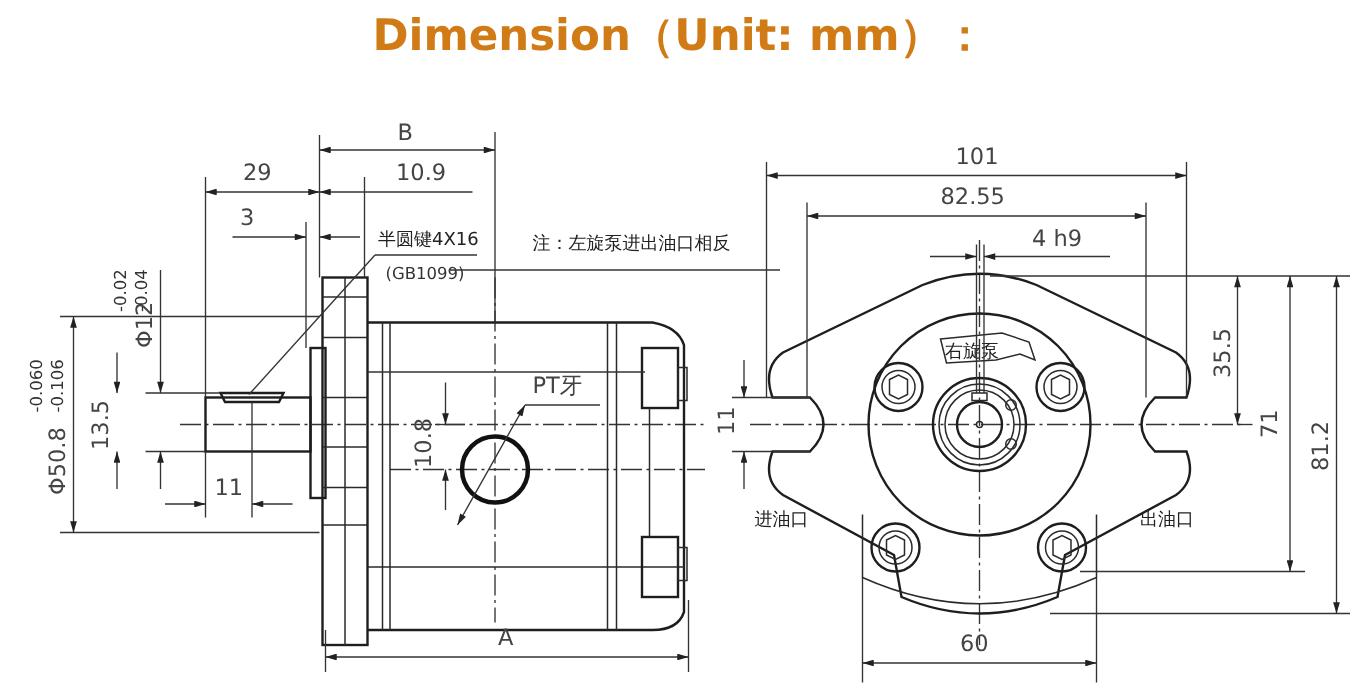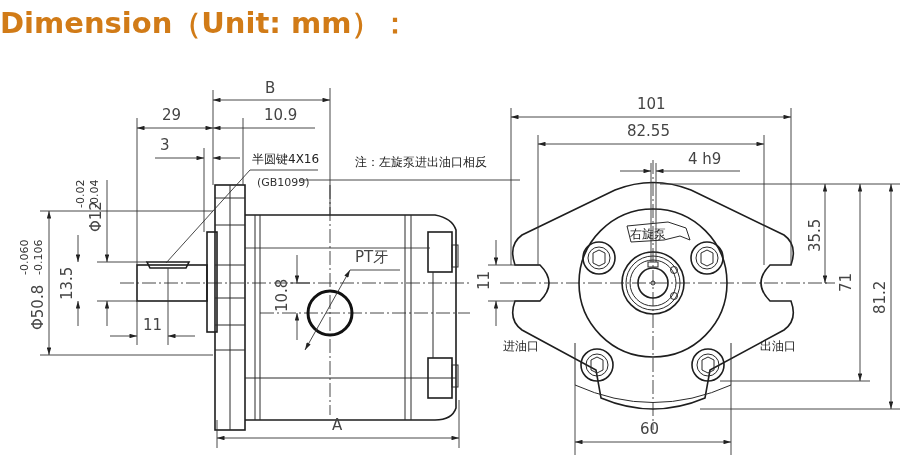--- a/index.html
+++ b/index.html
@@ -1,18 +1,18 @@
 <!DOCTYPE html>
 <html><head>
 <meta charset="utf-8">
 <style>
   html, body { margin: 0; padding: 0; background: #ffffff; }
   body { width: 906px; height: 462px; position: relative; overflow: hidden; font-family: "Liberation Sans", sans-serif; }
   .title {
-    position: absolute; left: 0; top: 4px; width: 906px; 
+    position: absolute; left: 0; top: 4px; width: 906px; text-align: center;
     font-family: "DejaVu Sans", sans-serif; font-weight: bold; font-size: 29px;
     color: #d17b17; letter-spacing: 0px;
   }
   svg { position: absolute; left: 0; top: 0; }
   .ln { stroke: #2a2a2a; stroke-width: 1; fill: none; }
   .thick { stroke: #1e1e1e; stroke-width: 1.6; fill: none; }
   .xthick { stroke: #111; stroke-width: 3; fill: none; }
   .ctr { stroke: #333; stroke-width: 0.9; fill: none; stroke-dasharray: 14 3 2 3; }
   .dim { stroke: #333; stroke-width: 0.9; fill: none; }
   .txt { font-family: "DejaVu Sans", sans-serif; fill: #444; font-size: 15px; }

